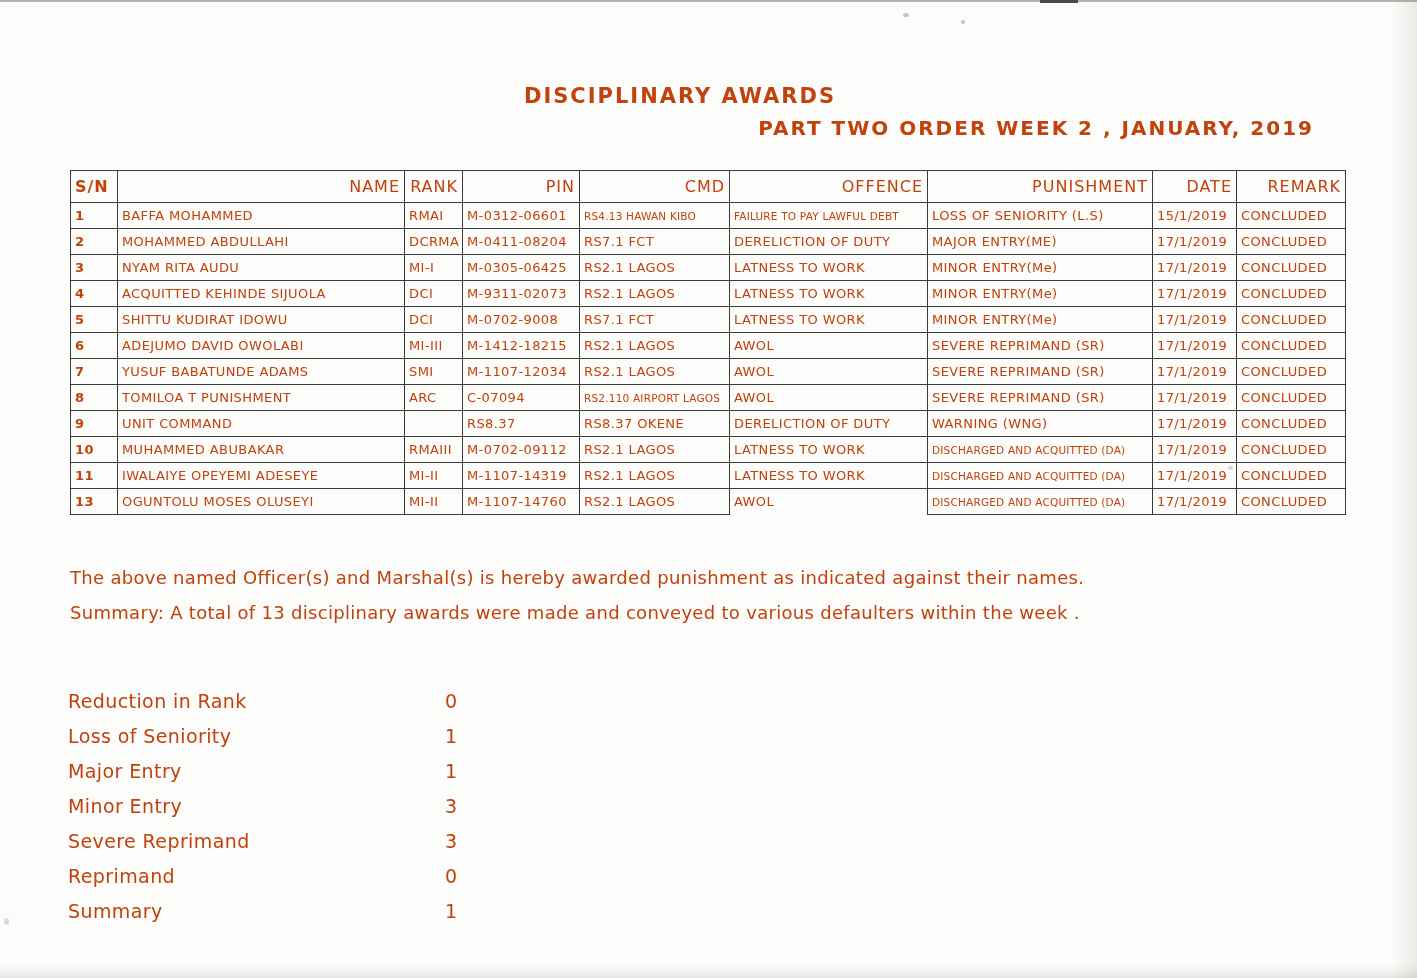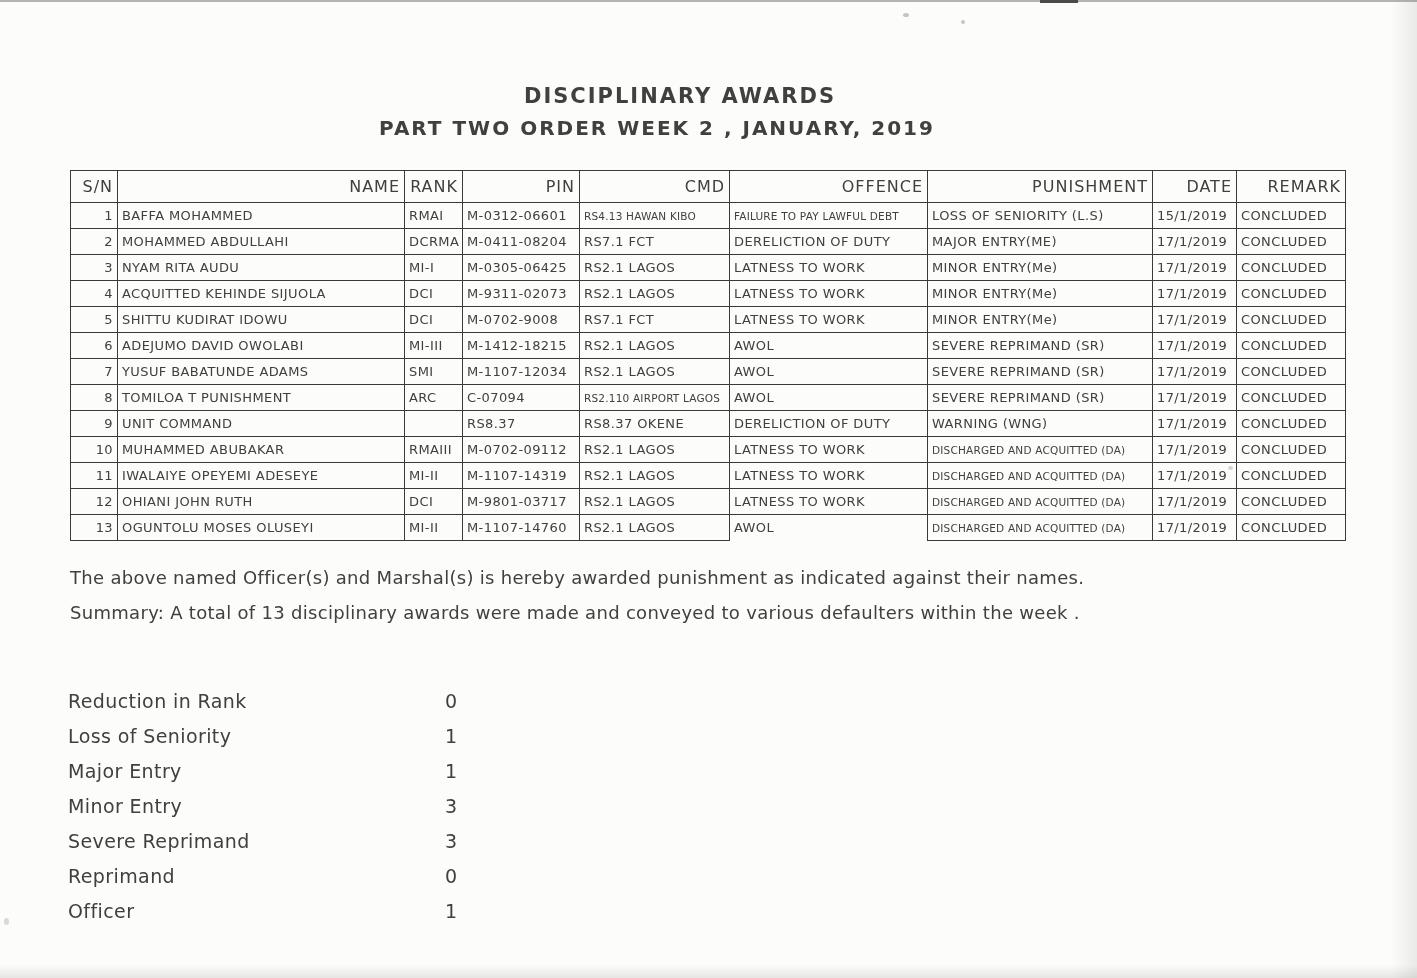--- a/index.html
+++ b/index.html
@@ -2,60 +2,60 @@
 <html><head>
 <meta charset="utf-8">
 <style>
   html,body{margin:0;padding:0;background:#e9e9e9;}
   .page{
     position:relative;
     width:1417px;height:978px;
     background:#fcfcfa;
     overflow:hidden;
     font-family:"DejaVu Sans", sans-serif;
-    color:#404040;
+    color:#c2410c;
   }
   
   .scan-topline{position:absolute;top:0;left:0;width:100%;height:2px;background:#b5b3af;}
   .scan-topdark{position:absolute;top:0;left:1040px;width:38px;height:3px;background:#4a4a48;}
   .scan-right{position:absolute;top:0;right:0;width:26px;height:100%;
     background:linear-gradient(to right, rgba(120,118,112,0), rgba(120,118,112,0.14));}
   .scan-bottom{position:absolute;bottom:0;left:0;width:100%;height:13px;
     background:linear-gradient(to bottom, rgba(120,118,112,0), rgba(120,118,112,0.16));}
   .speck{position:absolute;border-radius:50%;background:#9a988f;opacity:.55;}
   .speck.s1{left:903px;top:13px;width:6px;height:4px;}
   .speck.s2{left:961px;top:20px;width:4px;height:4px;}
   .speck.s3{left:4px;top:918px;width:5px;height:7px;opacity:.35;}
   .speck.s4{left:1228px;top:466px;width:5px;height:4px;opacity:.4;}
 
   .title{
     position:absolute;top:84px;left:0;width:1360px;
     text-align:center;font-size:21px;font-weight:bold;letter-spacing:2px;
   }
   .subtitle{
     position:absolute;top:116px;left:0;width:1314px;
-    text-align:center;font-size:20px;font-weight:bold;letter-spacing:2px;
+    text-align:right;font-size:20px;font-weight:bold;letter-spacing:2px;
   }
 
   .awards-table{
     position:absolute;left:70px;top:170px;
     border-collapse:collapse;table-layout:fixed;width:1276px;
   }
   .awards-table th,.awards-table td{
     border:1.6px solid #3a3a38;
     padding:0 4px;
     overflow:hidden;white-space:nowrap;
     vertical-align:middle;
     font-weight:normal;
   }
   .awards-table th{
     height:31px;font-size:16px;text-align:right;letter-spacing:1px;
   }
   .awards-table td{height:25px;font-size:13px;letter-spacing:.4px;}
-  .awards-table th.center,.awards-table td.center{text-align:right;}
+  .awards-table th.center,.awards-table td.center{text-align:left;font-weight:bold;}
   .awards-table td.xs{font-size:10.5px;letter-spacing:.2px;}
   
   .awards-table tbody tr:last-child td:nth-child(6){border-bottom-style:hidden;}
 
   .notes{
     position:absolute;left:70px;top:560px;width:1290px;
     font-size:18px;line-height:35px;letter-spacing:.3px;
   }
   .breakdown{
     position:absolute;left:68px;top:690px;width:600px;
@@ -225,31 +225,20 @@
           <td>IWALAIYE OPEYEMI ADESEYE</td>
           <td>MI-II</td>
           <td>M-1107-14319</td>
           <td>RS2.1 LAGOS</td>
           <td>LATNESS TO WORK</td>
           <td class="xs">DISCHARGED AND ACQUITTED (DA)</td>
           <td>17/1/2019</td>
           <td>CONCLUDED</td>
         </tr>
         <tr>
-          <td class="center">12</td>
-          <td>OHIANI JOHN RUTH</td>
-          <td>DCI</td>
-          <td>M-9801-03717</td>
-          <td>RS2.1 LAGOS</td>
-          <td>LATNESS TO WORK</td>
-          <td class="xs">DISCHARGED AND ACQUITTED (DA)</td>
-          <td>17/1/2019</td>
-          <td>CONCLUDED</td>
-        </tr>
-        <tr>
           <td class="center">13</td>
           <td>OGUNTOLU MOSES OLUSEYI</td>
           <td>MI-II</td>
           <td>M-1107-14760</td>
           <td>RS2.1 LAGOS</td>
           <td>AWOL</td>
           <td class="xs">DISCHARGED AND ACQUITTED (DA)</td>
           <td>17/1/2019</td>
           <td>CONCLUDED</td>
         </tr>
@@ -261,16 +250,16 @@
     <div>Summary: A total of 13 disciplinary awards were made and conveyed to various defaulters within the week .</div>
   </div>
 
   <div class="breakdown">
       <div class="breakdown-item"><span>Reduction in Rank</span><span class="val">0</span></div>
       <div class="breakdown-item"><span>Loss of Seniority</span><span class="val">1</span></div>
       <div class="breakdown-item"><span>Major Entry</span><span class="val">1</span></div>
       <div class="breakdown-item"><span>Minor Entry</span><span class="val">3</span></div>
       <div class="breakdown-item"><span>Severe Reprimand</span><span class="val">3</span></div>
       <div class="breakdown-item"><span>Reprimand</span><span class="val">0</span></div>
-      <div class="breakdown-item"><span>Officer</span><span class="val">1</span></div>
+      <div class="breakdown-item"><span>Summary</span><span class="val">1</span></div>
     </div>
 
 </div>
 
 </body></html>

